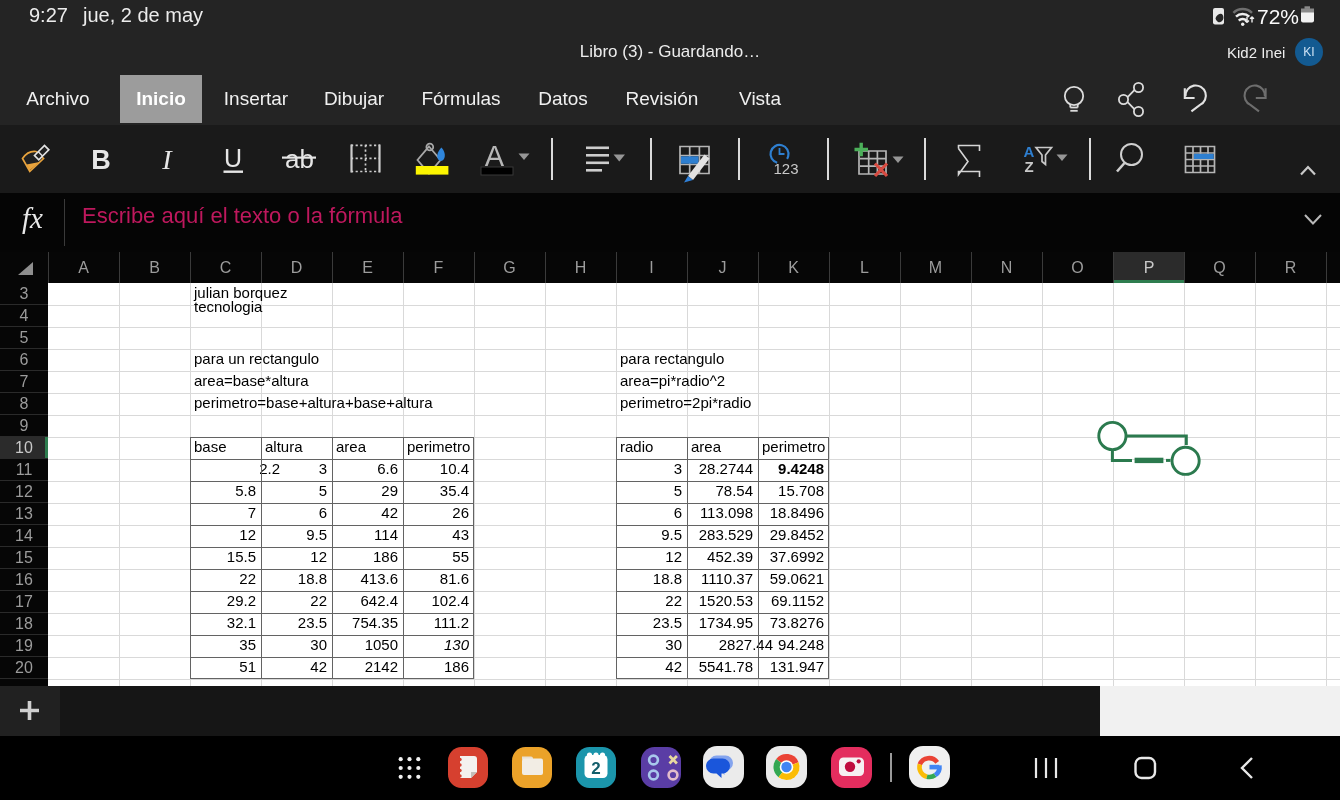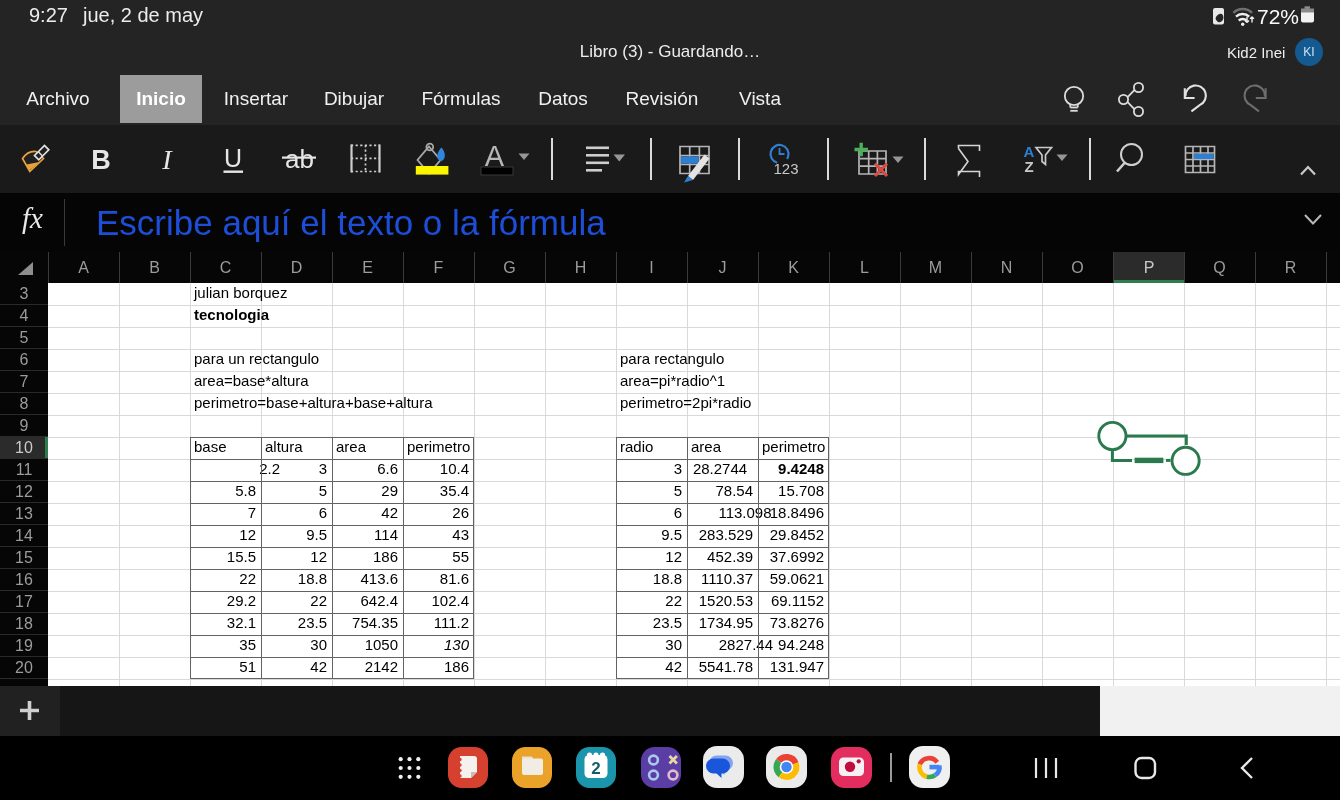--- a/index.html
+++ b/index.html
@@ -131,21 +131,21 @@
 <g stroke="#b5b5b5" stroke-width="1.7" fill="none">
 <path d="M1185.5 21.5 h29 v26 h-29 z"></path>
 <path d="M1193 21.5 v26 M1200.5 21.5 v26 M1208 21.5 v26 M1185.5 28 h29 M1185.5 34.5 h29 M1185.5 41 h29"></path>
 </g>
 <rect x="1193.9" y="28.8" width="19.8" height="5.2" fill="#2e7fd0"></rect>
 <path d="M1301 49.5 l7 -7.5 l7 7.5" fill="none" stroke="#c9c9c9" stroke-width="2.2"></path>
 </svg>
 <div class="abs" style="left:0;top:193px;width:1340px;height:59px;background:#050505;"></div>
 <div class="abs" style="left:22px;top:202px;color:#e8e8e8;font-size:29px;font-family:'Liberation Serif',serif;font-style:italic;">fx</div>
 <div class="abs" style="left:64px;top:199px;width:1px;height:47px;background:#3a3a3a;"></div>
-<div class="abs" style="left:96px;top:203px;color:#1d4ed8;font-size:35px;">Escribe aquí el texto o la fórmula</div>
+<div class="abs" style="left:82px;top:203px;color:#be185d;font-size:22px;">Escribe aquí el texto o la fórmula</div>
 <svg class="abs" style="left:1298px;top:208px;" width="30" height="24" viewBox="0 0 30 24">
       <path d="M7 7 l8 8.5 l8 -8.5" fill="none" stroke="#b9b9b9" stroke-width="2"></path>
     </svg>
 <div class="abs" style="left:0;top:252px;width:1340px;height:434px;background:#fff;"></div>
 <div class="abs" style="left:0;top:252px;width:1340px;height:31px;background:#060606;"></div>
 <svg class="abs" style="left:0;top:252px;" width="48" height="31" viewBox="0 0 48 31">
       <path d="M33 10 v13 h-15 z" fill="#8e8e8e"></path>
     </svg>
 <div class="chd" style="left:48px;top:252px;width:71px;height:31px;">A</div>
 <div class="chd" style="left:119px;top:252px;width:71px;height:31px;">B</div>
@@ -253,26 +253,26 @@
 <div class="vline" style="left:758px;top:283px;height:403px;"></div>
 <div class="vline" style="left:829px;top:283px;height:403px;"></div>
 <div class="vline" style="left:900px;top:283px;height:403px;"></div>
 <div class="vline" style="left:971px;top:283px;height:403px;"></div>
 <div class="vline" style="left:1042px;top:283px;height:403px;"></div>
 <div class="vline" style="left:1113px;top:283px;height:403px;"></div>
 <div class="vline" style="left:1184px;top:283px;height:403px;"></div>
 <div class="vline" style="left:1255px;top:283px;height:403px;"></div>
 <div class="vline" style="left:1326px;top:283px;height:403px;"></div>
 <div class="abs ct" style="left:194px;top:282px;">julian borquez</div>
-<div class="abs ct" style="left:194px;top:304px;font-weight:bold;">tecnologia</div>
+<div class="abs ct" style="left:194px;top:296px;">tecnologia</div>
 <div class="abs ct" style="left:194px;top:348px;">para un rectangulo</div>
 <div class="abs ct" style="left:194px;top:370px;">area=base*altura</div>
 <div class="abs ct" style="left:194px;top:392px;">perimetro=base+altura+base+altura</div>
 <div class="abs ct" style="left:620px;top:348px;">para rectangulo</div>
-<div class="abs ct" style="left:620px;top:370px;">area=pi*radio^1</div>
+<div class="abs ct" style="left:620px;top:370px;">area=pi*radio^2</div>
 <div class="abs ct" style="left:620px;top:392px;">perimetro=2pi*radio</div>
 <div class="abs ct" style="left:194px;top:436px;">base</div>
 <div class="abs ct" style="left:265px;top:436px;">altura</div>
 <div class="abs ct" style="left:336px;top:436px;">area</div>
 <div class="abs ct" style="left:407px;top:436px;">perimetro</div>
 <div class="abs ct" style="left:620px;top:436px;">radio</div>
 <div class="abs ct" style="left:691px;top:436px;">area</div>
 <div class="abs ct" style="left:762px;top:436px;">perimetro</div>
 <div class="abs ct num" style="left:190px;top:458px;width:66px;padding-left:24px;">2.2</div>
 <div class="abs ct num" style="left:261px;top:458px;width:66px;">3</div>
@@ -308,27 +308,27 @@
 <div class="abs ct num" style="left:403px;top:612px;width:66px;">111.2</div>
 <div class="abs ct num" style="left:190px;top:634px;width:66px;">35</div>
 <div class="abs ct num" style="left:261px;top:634px;width:66px;">30</div>
 <div class="abs ct num" style="left:332px;top:634px;width:66px;">1050</div>
 <div class="abs ct num" style="left:403px;top:634px;width:66px;font-style:italic;">130</div>
 <div class="abs ct num" style="left:190px;top:656px;width:66px;">51</div>
 <div class="abs ct num" style="left:261px;top:656px;width:66px;">42</div>
 <div class="abs ct num" style="left:332px;top:656px;width:66px;">2142</div>
 <div class="abs ct num" style="left:403px;top:656px;width:66px;">186</div>
 <div class="abs ct num" style="left:616px;top:458px;width:66px;">3</div>
-<div class="abs ct num" style="left:687px;top:458px;width:66px;text-align:center;">28.2744</div>
+<div class="abs ct num" style="left:687px;top:458px;width:66px;">28.2744</div>
 <div class="abs ct num" style="left:758px;top:458px;width:66px;font-weight:bold;">9.4248</div>
 <div class="abs ct num" style="left:616px;top:480px;width:66px;">5</div>
 <div class="abs ct num" style="left:687px;top:480px;width:66px;">78.54</div>
 <div class="abs ct num" style="left:758px;top:480px;width:66px;">15.708</div>
 <div class="abs ct num" style="left:616px;top:502px;width:66px;">6</div>
-<div class="abs ct num" style="left:712px;top:502px;width:66px;text-align:center;">113.098</div>
+<div class="abs ct num" style="left:687px;top:502px;width:66px;">113.098</div>
 <div class="abs ct num" style="left:758px;top:502px;width:66px;">18.8496</div>
 <div class="abs ct num" style="left:616px;top:524px;width:66px;">9.5</div>
 <div class="abs ct num" style="left:687px;top:524px;width:66px;">283.529</div>
 <div class="abs ct num" style="left:758px;top:524px;width:66px;">29.8452</div>
 <div class="abs ct num" style="left:616px;top:546px;width:66px;">12</div>
 <div class="abs ct num" style="left:687px;top:546px;width:66px;">452.39</div>
 <div class="abs ct num" style="left:758px;top:546px;width:66px;">37.6992</div>
 <div class="abs ct num" style="left:616px;top:568px;width:66px;">18.8</div>
 <div class="abs ct num" style="left:687px;top:568px;width:66px;">1110.37</div>
 <div class="abs ct num" style="left:758px;top:568px;width:66px;">59.0621</div>

